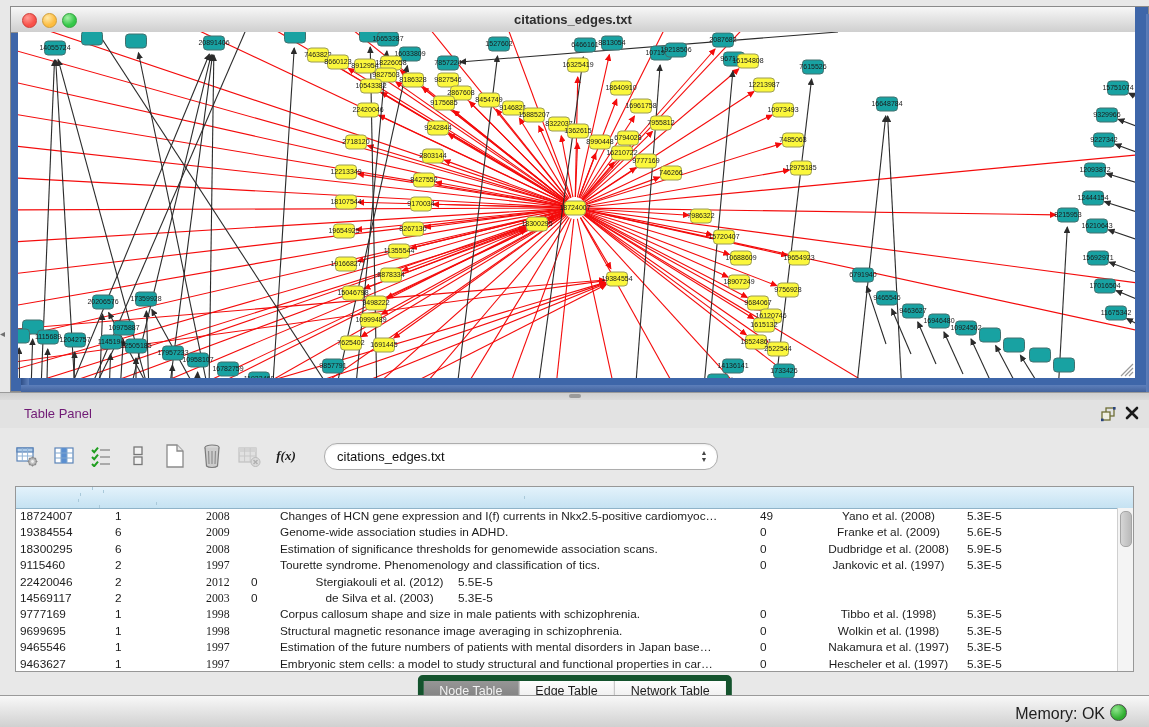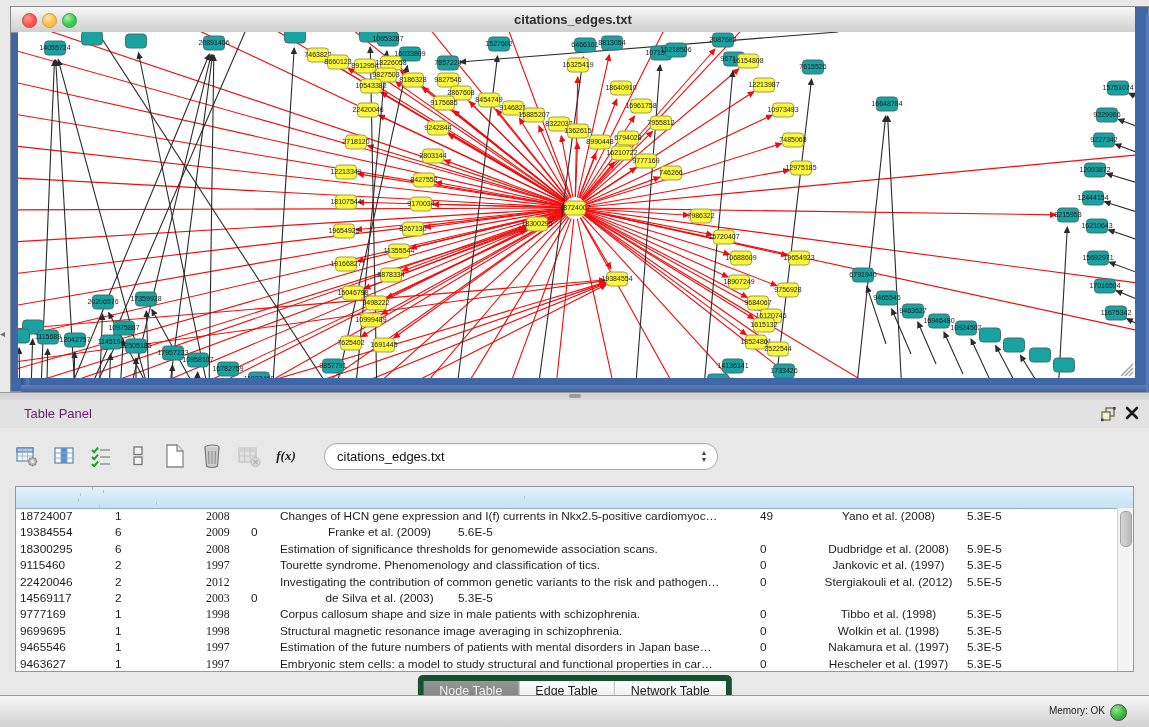--- a/index.html
+++ b/index.html
@@ -55,21 +55,21 @@
   #vthumb{position:absolute;left:2px;top:3px;width:10px;height:34px;border-radius:5px;background:linear-gradient(90deg,#d6d6d6,#b9b9b9);border:1px solid #a5a5a5;}
 
   
   #tabs{left:50%;top:675px;transform:translateX(-50%);height:20px;display:flex;border:6px solid #14532d;border-radius:5px;overflow:hidden;background:#fdfdfd;box-shadow:0 1px 1px rgba(255,255,255,.8);}
   .tab{padding:0 16px;font-size:12.5px;line-height:20px;color:#1d1d1d;background:linear-gradient(#fdfdfd,#ececec);border-right:1px solid #b3b3b3;}
   .tab:last-child{border-right:none;}
   .tab.active{background:linear-gradient(#969696,#7f7f7f);color:#f3f3f3;}
 
   
   #statusbar{left:0;top:695px;width:1149px;height:32px;background:linear-gradient(#f8f8f8,#cfcfcf);border-top:1px solid #9a9a9a;}
-  #memory-label{right:44px;top:9px;font-size:10px;color:#1e1e1e;}
+  #memory-label{right:44px;top:9px;font-size:16px;color:#1e1e1e;}
   #memory-dot{right:22px;top:8px;width:15px;height:15px;border-radius:50%;background:radial-gradient(circle at 35% 30%,#8fe68c,#2fae2f 65%);border:1px solid #4c4c4c;}
 </style>
 </head>
 <body>
 
 <div class="abs" id="net-window">
   <div class="abs" id="net-frame-left"></div>
   <div class="abs" id="net-frame-bottom"></div>
   <div class="abs" id="net-frame-right"></div>
 </div>
@@ -588,20 +588,21 @@
         <div class="tcell c2">2008</div>
         <div class="tcell c3">Changes of HCN gene expression and I(f) currents in Nkx2.5-positive cardiomyoc…</div>
         <div class="tcell c4">49</div>
         <div class="tcell c5">Yano et al. (2008)</div>
         <div class="tcell c6">5.3E-5</div>
       </div>
       <div class="trow">
         <div class="tcell c0">19384554</div>
         <div class="tcell c1">6</div>
         <div class="tcell c2">2009</div>
+        <div class="tcell c3">Genome-wide association studies in ADHD.</div>
         <div class="tcell c4">0</div>
         <div class="tcell c5">Franke et al. (2009)</div>
         <div class="tcell c6">5.6E-5</div>
       </div>
       <div class="trow">
         <div class="tcell c0">18300295</div>
         <div class="tcell c1">6</div>
         <div class="tcell c2">2008</div>
         <div class="tcell c3">Estimation of significance thresholds for genomewide association scans.</div>
         <div class="tcell c4">0</div>
@@ -614,21 +615,20 @@
         <div class="tcell c2">1997</div>
         <div class="tcell c3">Tourette syndrome. Phenomenology and classification of tics.</div>
         <div class="tcell c4">0</div>
         <div class="tcell c5">Jankovic et al. (1997)</div>
         <div class="tcell c6">5.3E-5</div>
       </div>
       <div class="trow">
         <div class="tcell c0">22420046</div>
         <div class="tcell c1">2</div>
         <div class="tcell c2">2012</div>
-        <div class="tcell c3">Investigating the contribution of common genetic variants to the risk and pathogen…</div>
         <div class="tcell c4">0</div>
         <div class="tcell c5">Stergiakouli et al. (2012)</div>
         <div class="tcell c6">5.5E-5</div>
       </div>
       <div class="trow">
         <div class="tcell c0">14569117</div>
         <div class="tcell c1">2</div>
         <div class="tcell c2">2003</div>
         <div class="tcell c4">0</div>
         <div class="tcell c5">de Silva et al. (2003)</div>

